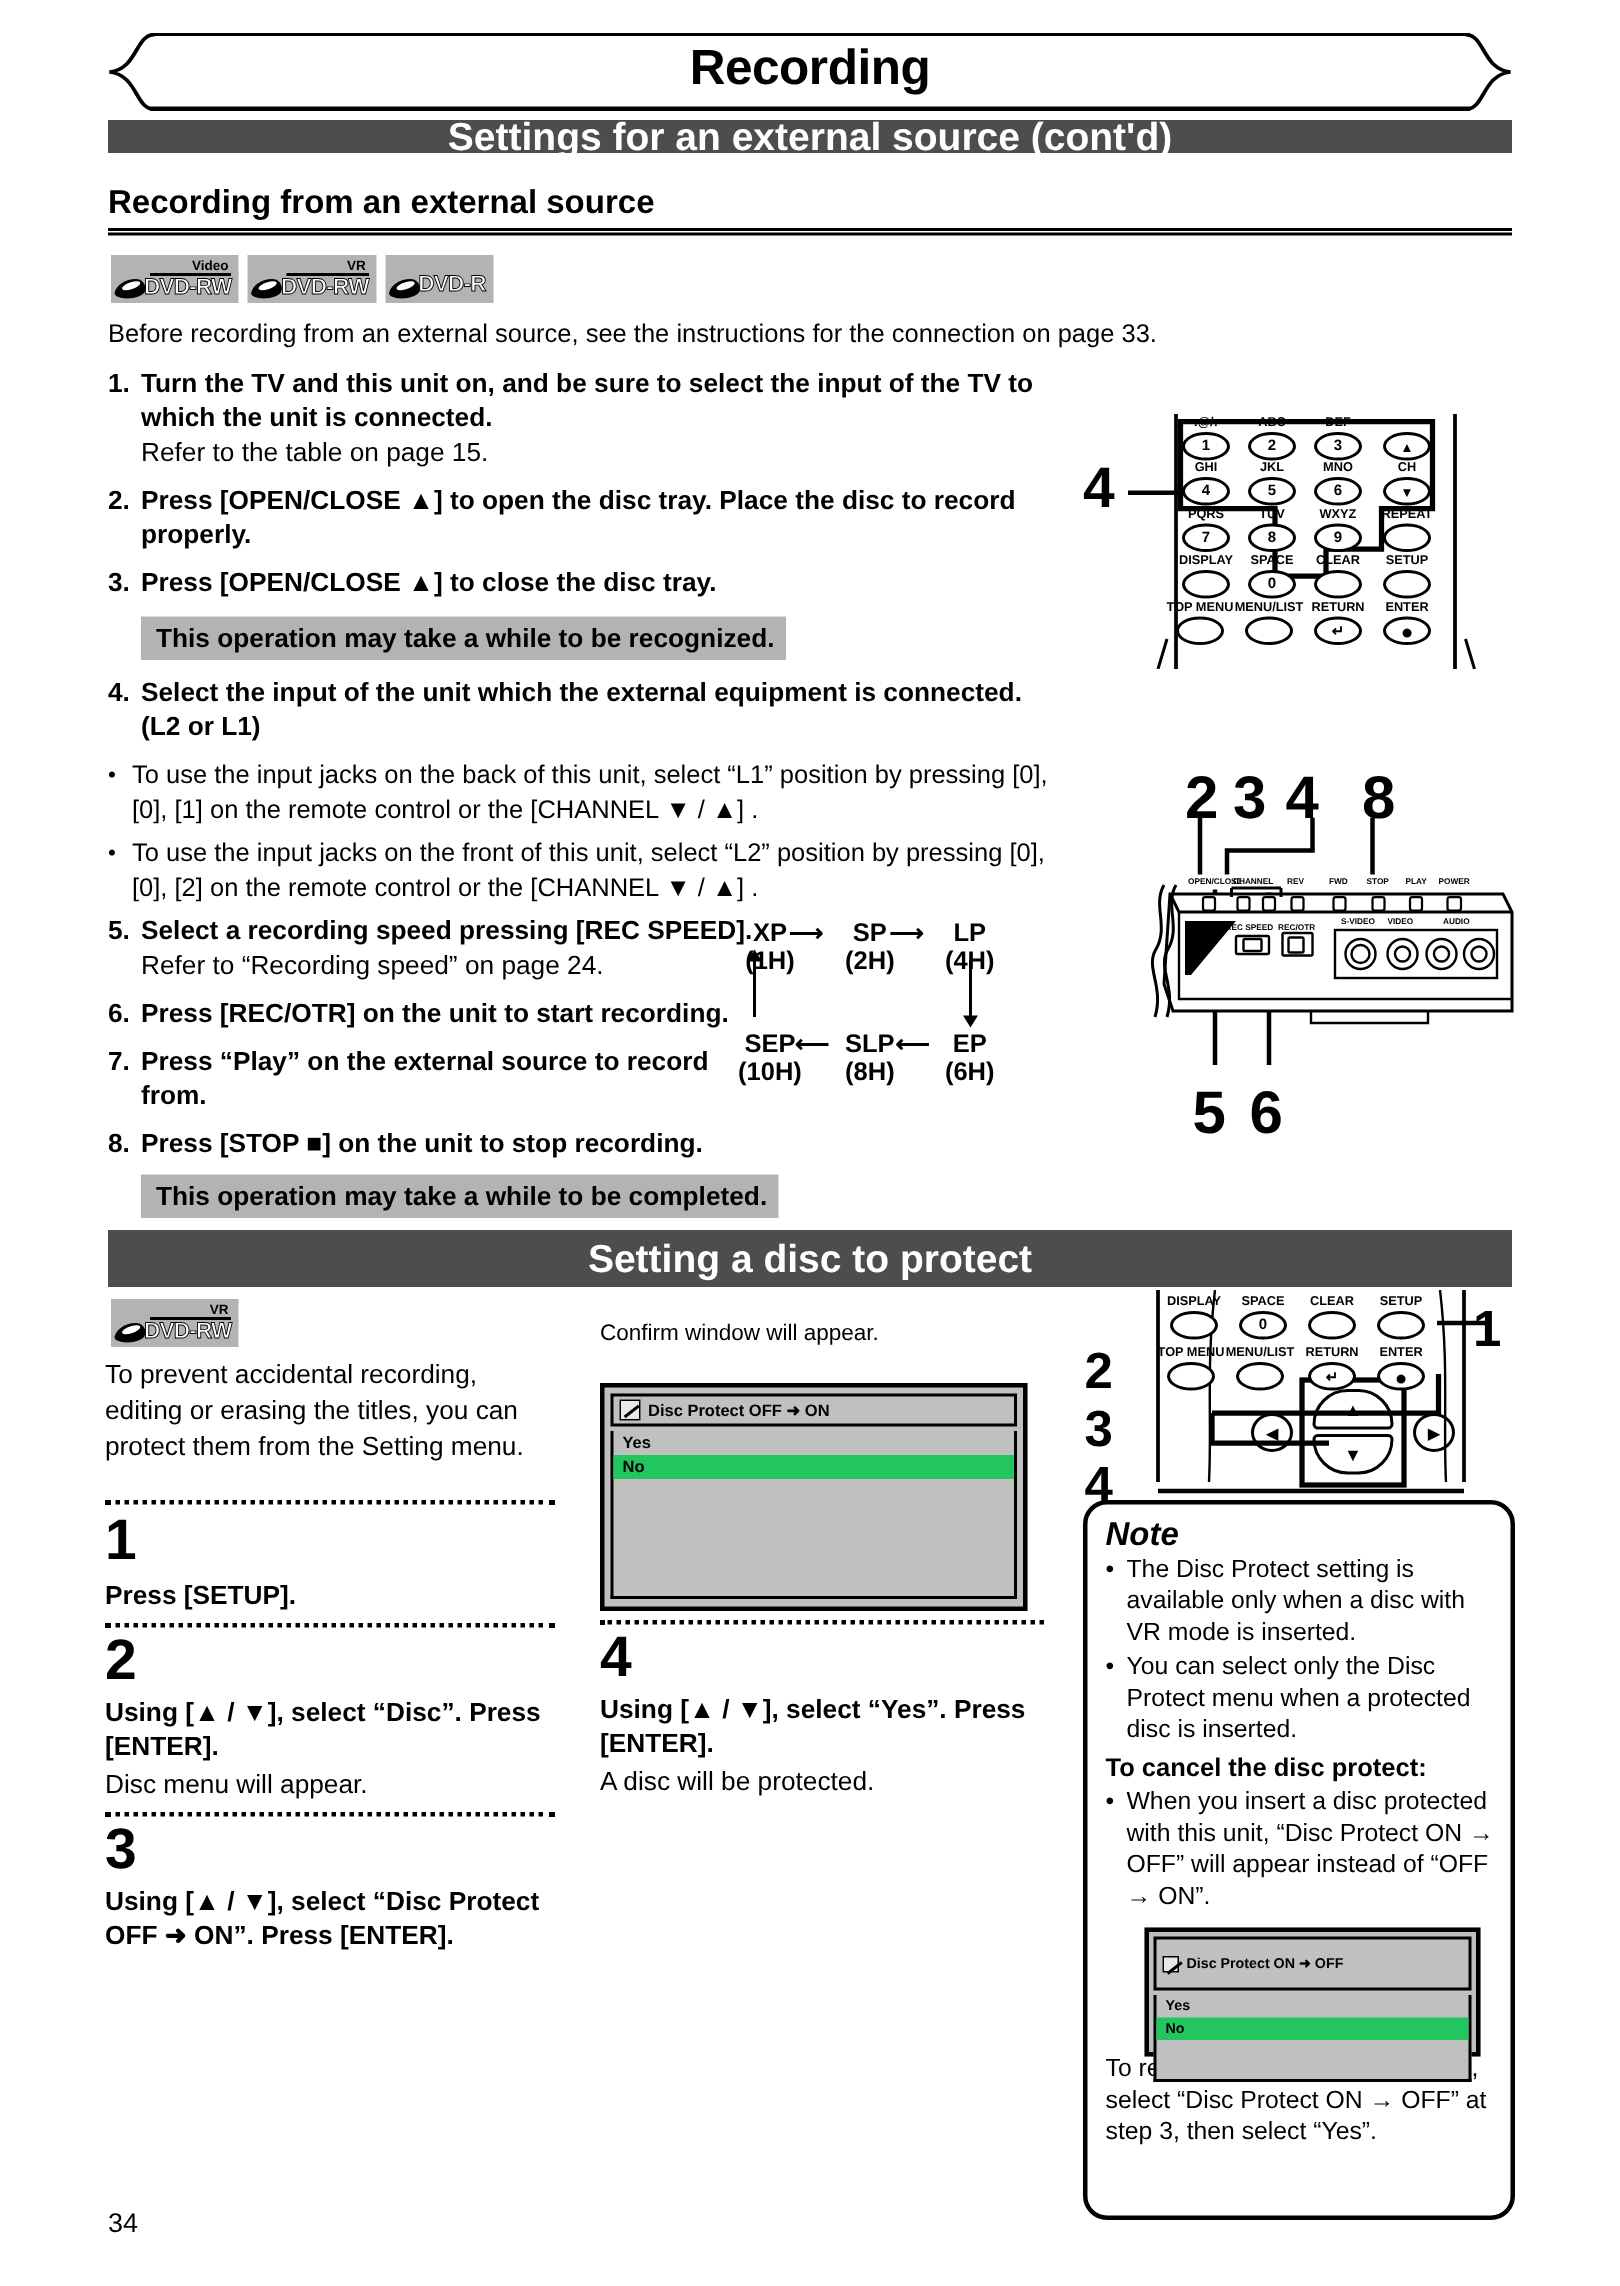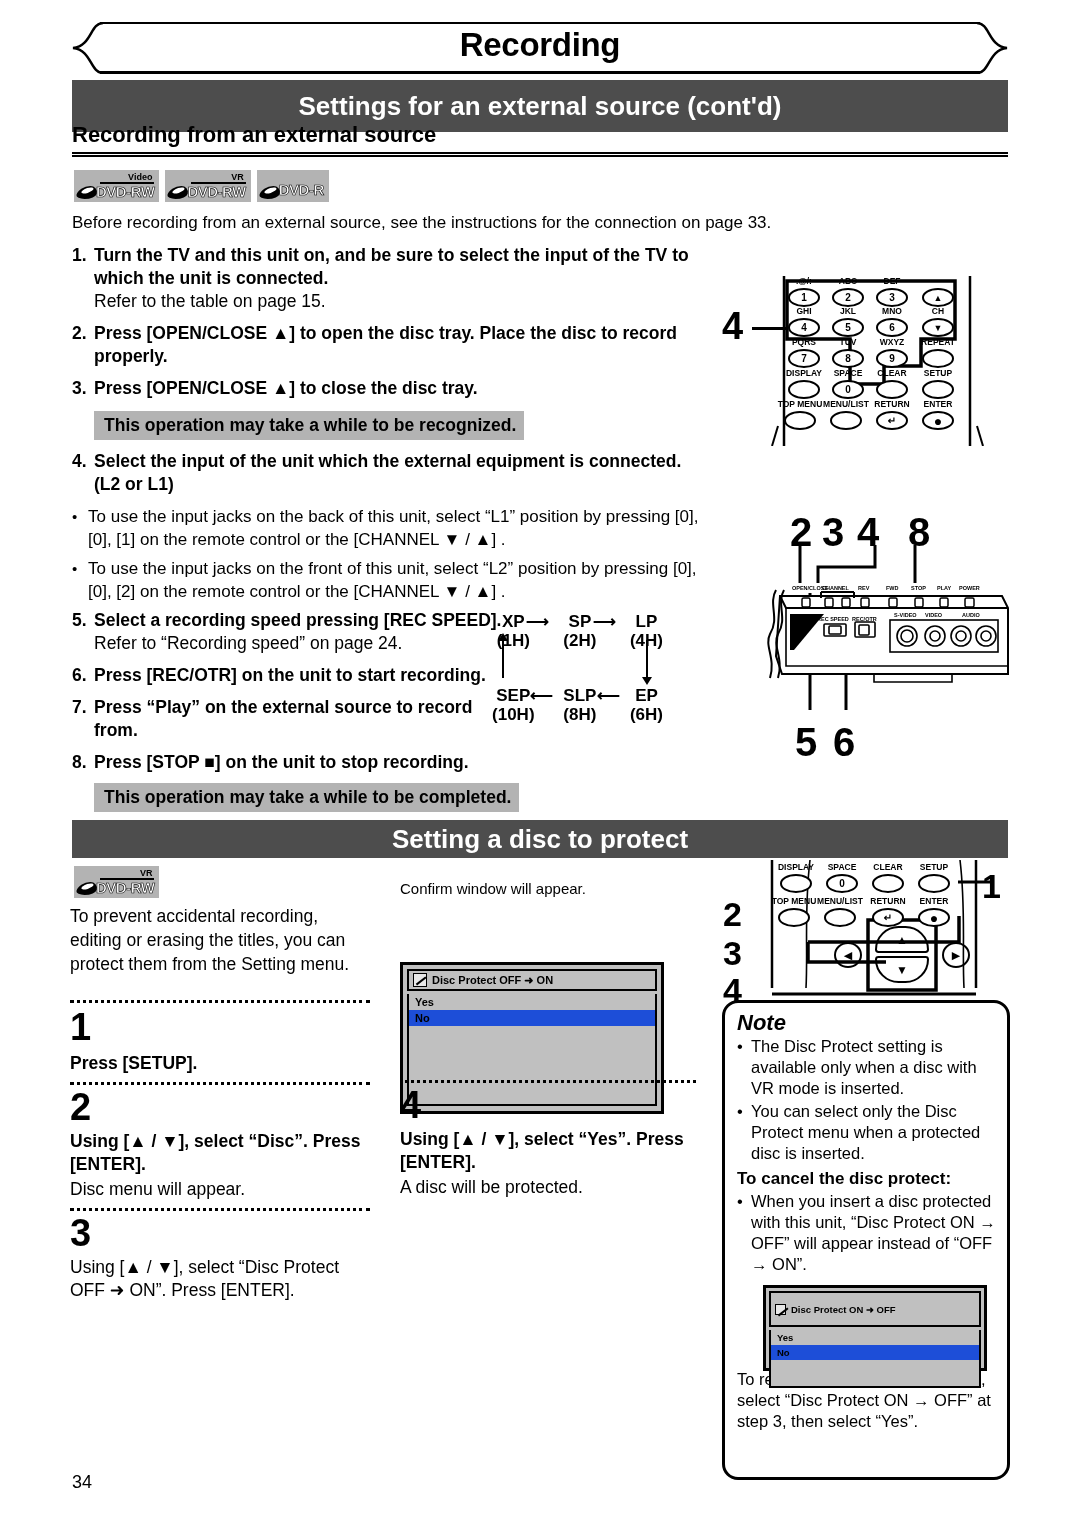--- a/index.html
+++ b/index.html
@@ -32,21 +32,21 @@
     text-align:center;
     font-size:33px; font-weight:bold; letter-spacing:-0.3px;
   }
 
   
   .section-bar {
     position:absolute; background:#4d4d4d; color:#fff;
     font-weight:bold; text-align:center;
     display:flex; align-items:center; justify-content:center;
   }
-  #bar-settings { left:72px; top:80px; width:936px; height:52px; font-size:26px; }
+  #bar-settings { left:72px; top:80px; width:936px; height:22px; font-size:26px; }
   #bar-protect  { left:72px; top:820px; width:936px; height:38px; font-size:26px; }
 
   
   .subhead {
     position:absolute; left:72px; top:122px; width:936px;
     font-size:22px; font-weight:bold;
   }
   .subhead-rule {
     position:absolute; left:72px; top:152px; width:936px; height:5px;
     border-top:2px solid #000; border-bottom:2px solid #000;
@@ -149,21 +149,21 @@
   .osd .disc-ico {
     width:14px; height:14px; border:1px solid #000; background:#e8e8e8;
     position:relative; flex:0 0 14px;
   }
   .osd .disc-ico::after{
     content:""; position:absolute; left:1px; top:6px; width:12px; height:1.5px;
     background:#000; transform:rotate(-38deg);
   }
   .osd .listbox { border:2px solid #000; border-top:none; margin-top:3px; background:#c0c0c0; }
   .osd .item { font-size:11px; font-weight:bold; padding:2px 6px; }
-  .osd .item.sel { background:#1d4ed8; }
+  .osd .item.sel { background:#22c55e; }
 
   
   #note-box {
     position:absolute; left:722px; top:1000px; width:288px; height:480px;
     border:3px solid #000; border-radius:16px; background:#fff;
     padding:8px 10px 10px 12px;
   }
   #note-box .note-title {
     font-size:22px; font-style:italic; font-weight:bold; line-height:24px;
     margin-bottom:1px;
@@ -512,25 +512,25 @@
 <div class="lstep-num" style="left:70px;top:1008px">1</div>
 <div class="lstep-body" style="left:70px;top:1052px;width:300px;font-weight:bold">Press [SETUP].</div>
 
 <div class="dotrule" style="left:70px;top:1082px;width:300px"></div>
 <div class="lstep-num" style="left:70px;top:1088px">2</div>
 <div class="lstep-body" style="left:70px;top:1130px;width:300px;font-weight:bold">Using [▲ / ▼], select “Disc”. Press [ENTER].</div>
 <div class="lstep-body" style="left:70px;top:1178px;width:300px">Disc menu will appear.</div>
 
 <div class="dotrule" style="left:70px;top:1208px;width:300px"></div>
 <div class="lstep-num" style="left:70px;top:1214px">3</div>
-<div class="lstep-body" style="left:70px;top:1256px;width:290px;font-weight:normal">Using [▲ / ▼], select “Disc Protect OFF ➜ ON”. Press [ENTER].</div>
+<div class="lstep-body" style="left:70px;top:1256px;width:290px;font-weight:bold">Using [▲ / ▼], select “Disc Protect OFF ➜ ON”. Press [ENTER].</div>
 
 <div style="position:absolute;left:400px;top:880px;font-size:15px">Confirm window will appear.</div>
 
-<div class="osd" style="left:400px;top:962px;width:264px;height:152px">
+<div class="osd" style="left:400px;top:922px;width:285px;height:152px">
   <div class="titlebar">
     <div class="disc-ico"></div>
     <span>Disc Protect OFF ➜ ON</span>
   </div>
   <div class="listbox" style="height:112px">
     <div class="item">Yes</div>
     <div class="item sel">No</div>
   </div>
 </div>
 

